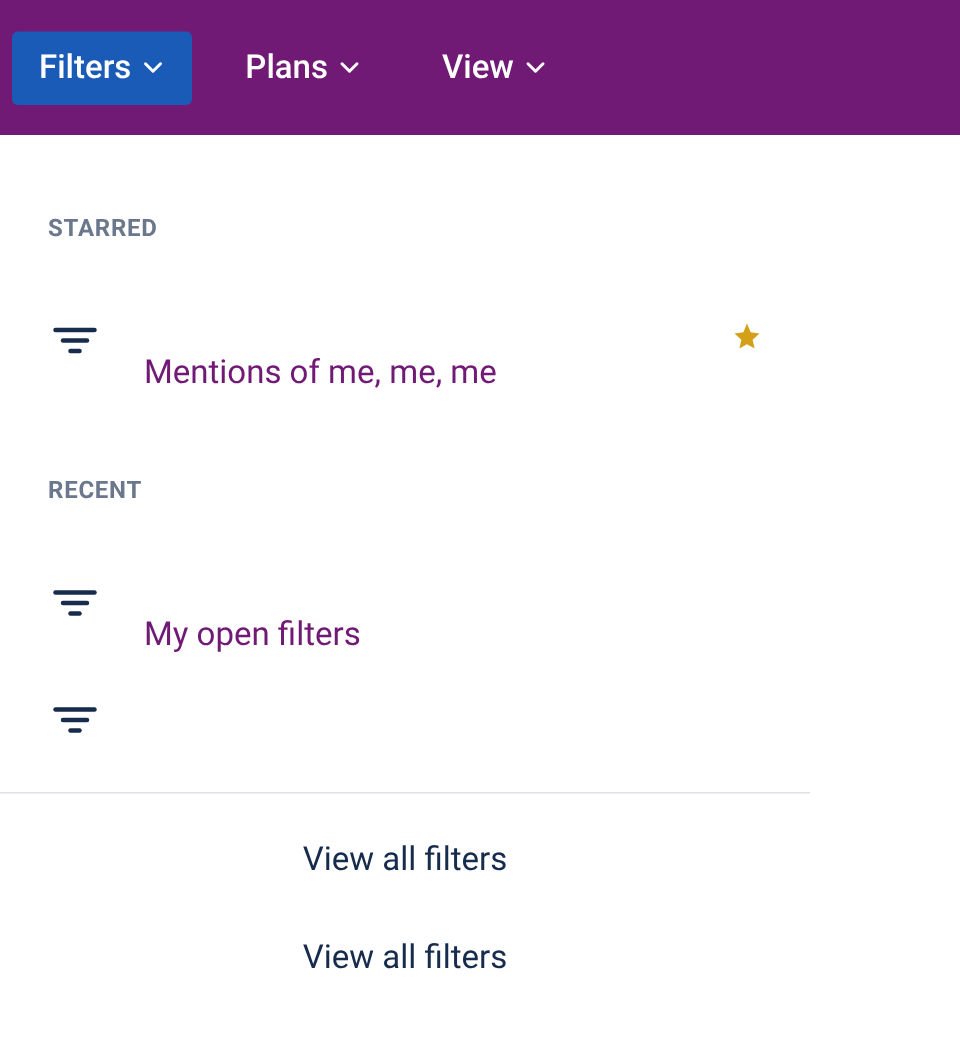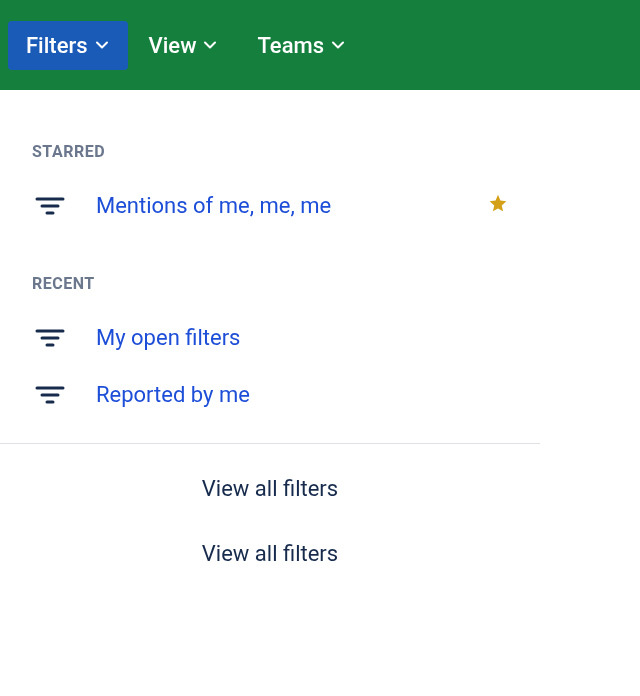--- a/index.html
+++ b/index.html
@@ -4,26 +4,26 @@
   <style>
     * { margin: 0; padding: 0; box-sizing: border-box; }
     body {
       width: 640px;
       height: 696px;
       font-family: -apple-system, BlinkMacSystemFont, "Segoe UI", Roboto, sans-serif;
       background: #fff;
       overflow: hidden;
     }
     .navbar {
-      background: #15803d;
+      background: #701a75;
       height: 90px;
       display: flex;
       align-items: center;
       padding: 0 8px;
-      gap: 3px;
+      gap: 18px;
     }
     .nav-item {
       color: #fff;
       font-size: 22px;
       font-weight: 500;
       padding: 12px 18px;
       border-radius: 4px;
       display: flex;
       align-items: center;
       gap: 6px;
@@ -58,22 +58,23 @@
       gap: 28px;
     }
     .filter-icon {
       width: 36px;
       display: flex;
       justify-content: center;
       align-items: center;
     }
     .filter-label {
       font-size: 22px;
-      color: #1d4ed8;
+      color: #701a75;
       flex: 1;
+      margin-top: 43px;
     }
     .star-icon {
       color: #d4a017;
       font-size: 22px;
     }
     .section-gap {
       height: 28px;
     }
     .divider {
       height: 1px;
@@ -94,29 +95,29 @@
 <div class="navbar">
   <div class="nav-item active">
     <span>Filters</span>
     <span class="chev">
       <svg width="16" height="16" viewBox="0 0 16 16">
           <path d="M3 5.5 L8 10.5 L13 5.5" stroke="#fff" stroke-width="2" fill="none" stroke-linecap="round" stroke-linejoin="round"></path>
         </svg>
     </span>
   </div>
   <div class="nav-item">
-    <span>View</span>
+    <span>Plans</span>
     <span class="chev">
       <svg width="16" height="16" viewBox="0 0 16 16">
           <path d="M3 5.5 L8 10.5 L13 5.5" stroke="#fff" stroke-width="2" fill="none" stroke-linecap="round" stroke-linejoin="round"></path>
         </svg>
     </span>
   </div>
   <div class="nav-item">
-    <span>Teams</span>
+    <span>View</span>
     <span class="chev">
       <svg width="16" height="16" viewBox="0 0 16 16">
           <path d="M3 5.5 L8 10.5 L13 5.5" stroke="#fff" stroke-width="2" fill="none" stroke-linecap="round" stroke-linejoin="round"></path>
         </svg>
     </span>
   </div>
 </div>
 
 <div class="dropdown">
   <div class="section-header">STARRED</div>
@@ -150,21 +151,20 @@
     <span class="filter-label">My open filters</span>
   </div>
   <div class="filter-item">
     <span class="filter-icon">
       <svg width="30" height="24" viewBox="0 0 30 24">
           <line x1="2" y1="5" x2="28" y2="5" stroke="#172b4d" stroke-width="3" stroke-linecap="round"></line>
           <line x1="7" y1="12" x2="23" y2="12" stroke="#172b4d" stroke-width="3" stroke-linecap="round"></line>
           <line x1="12" y1="19" x2="18" y2="19" stroke="#172b4d" stroke-width="3" stroke-linecap="round"></line>
         </svg>
     </span>
-    <span class="filter-label">Reported by me</span>
   </div>
 
   <div class="divider"></div>
 
   <div class="link-item">
     <span>View all filters</span>
   </div>
   <div class="link-item">
     <span>View all filters</span>
   </div>

